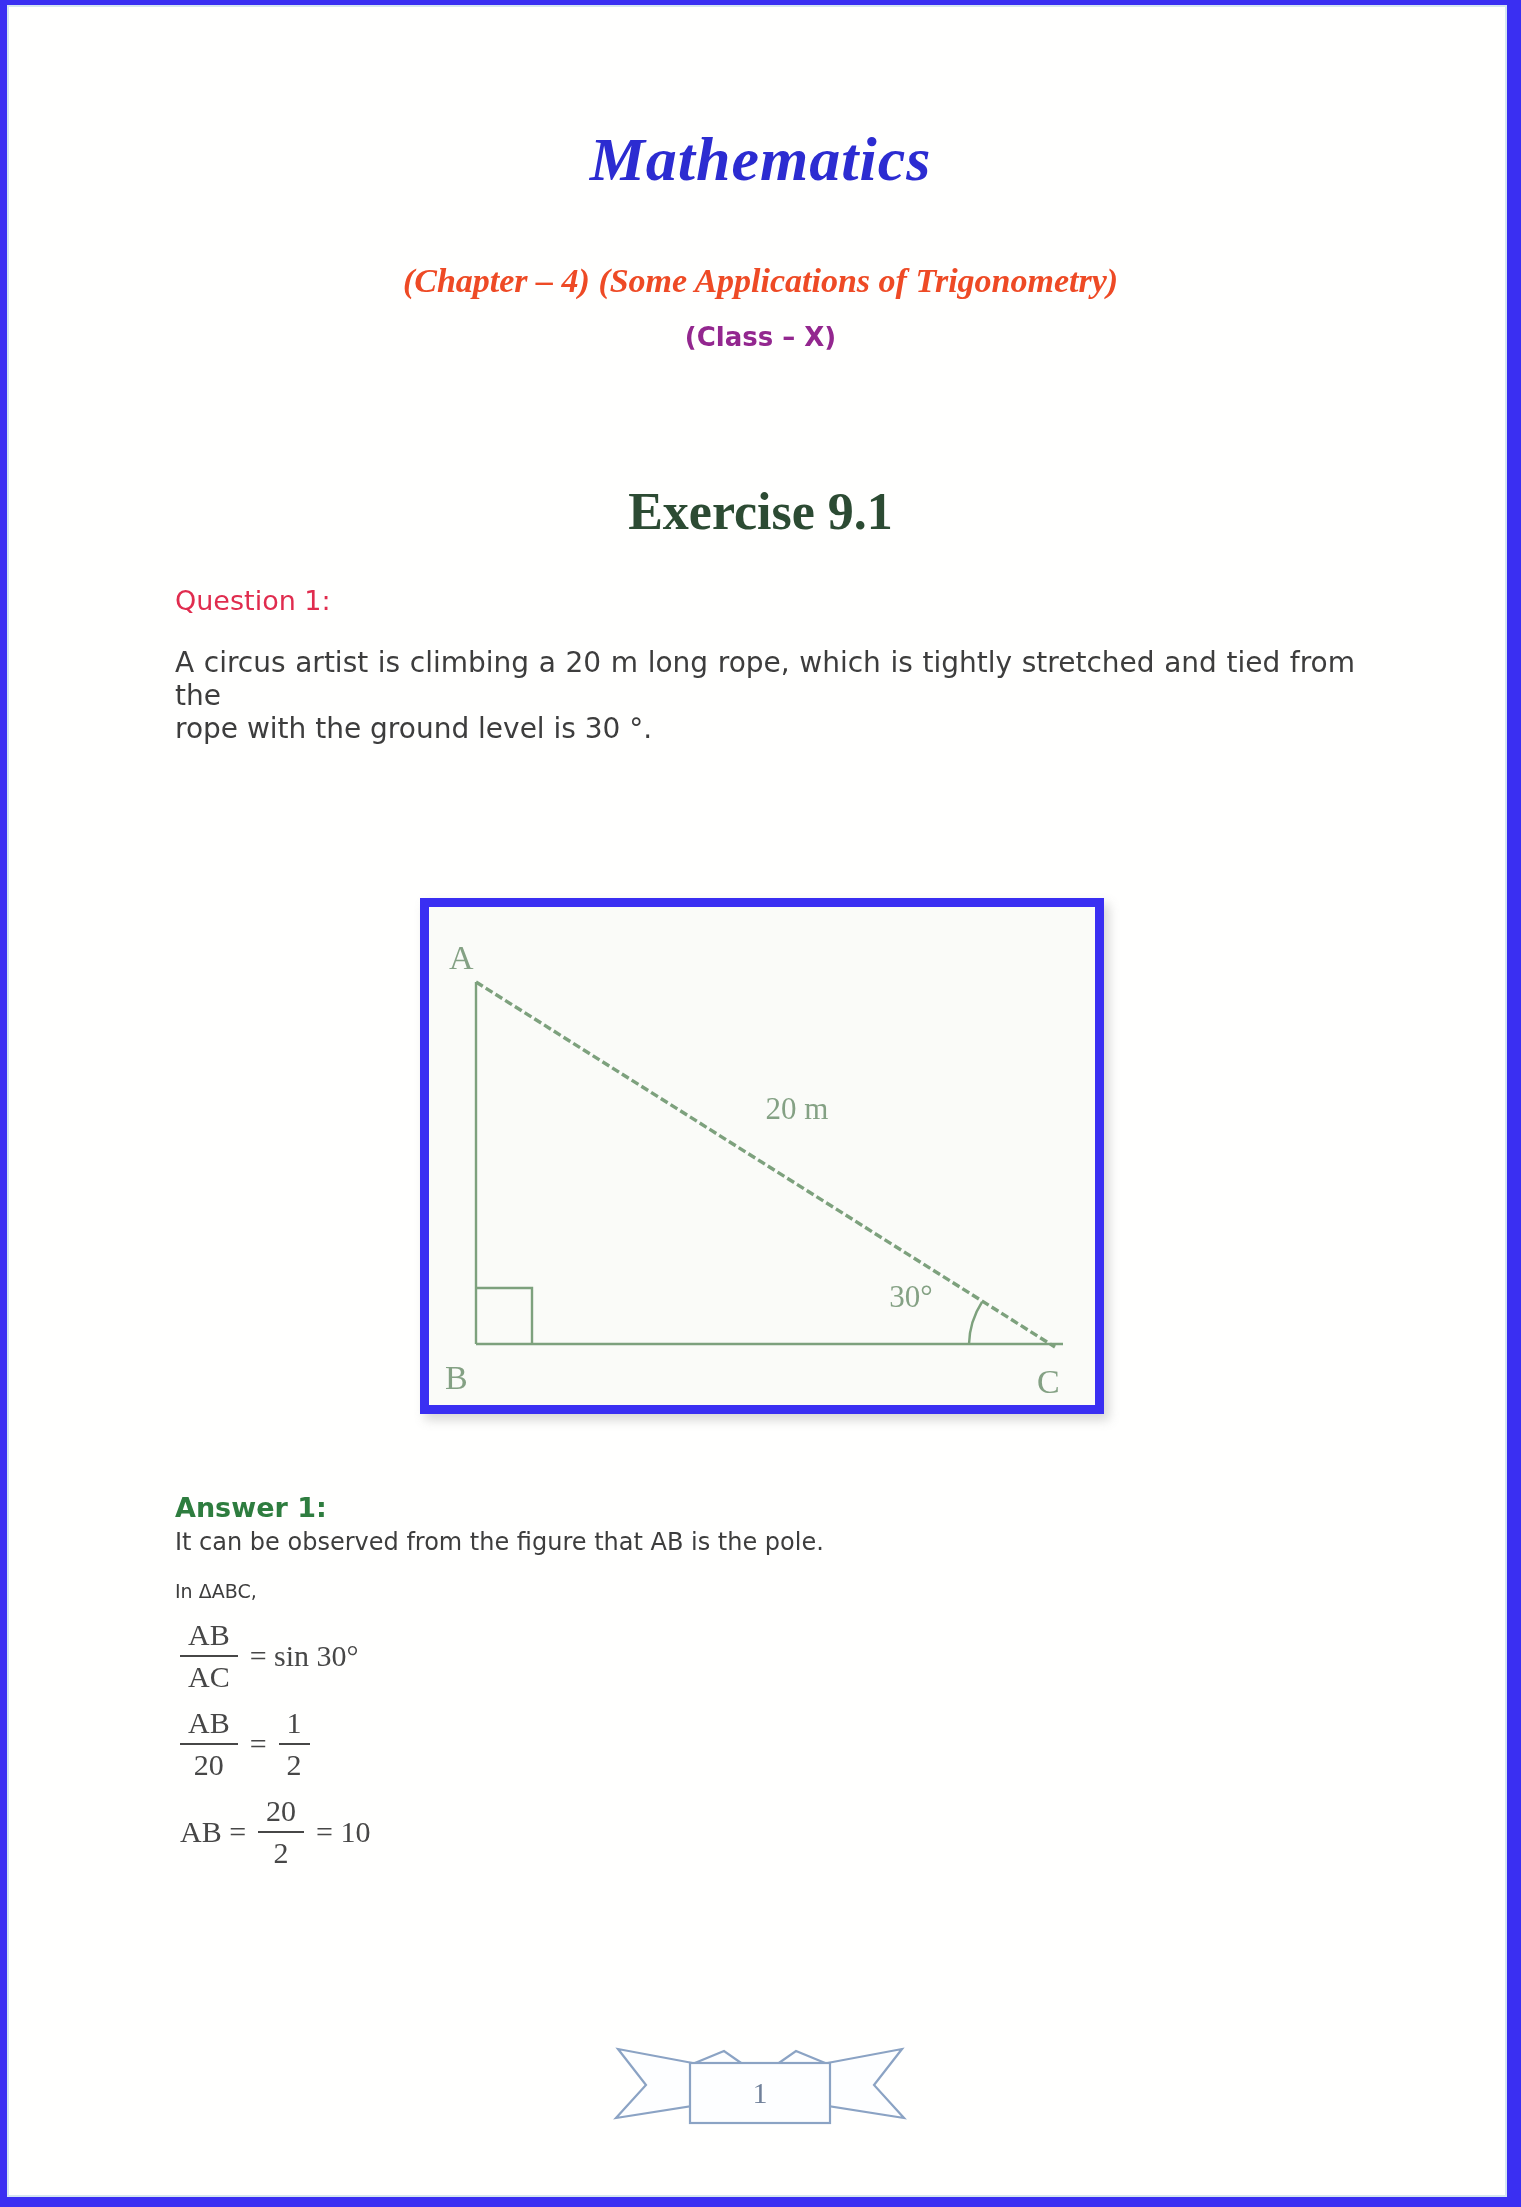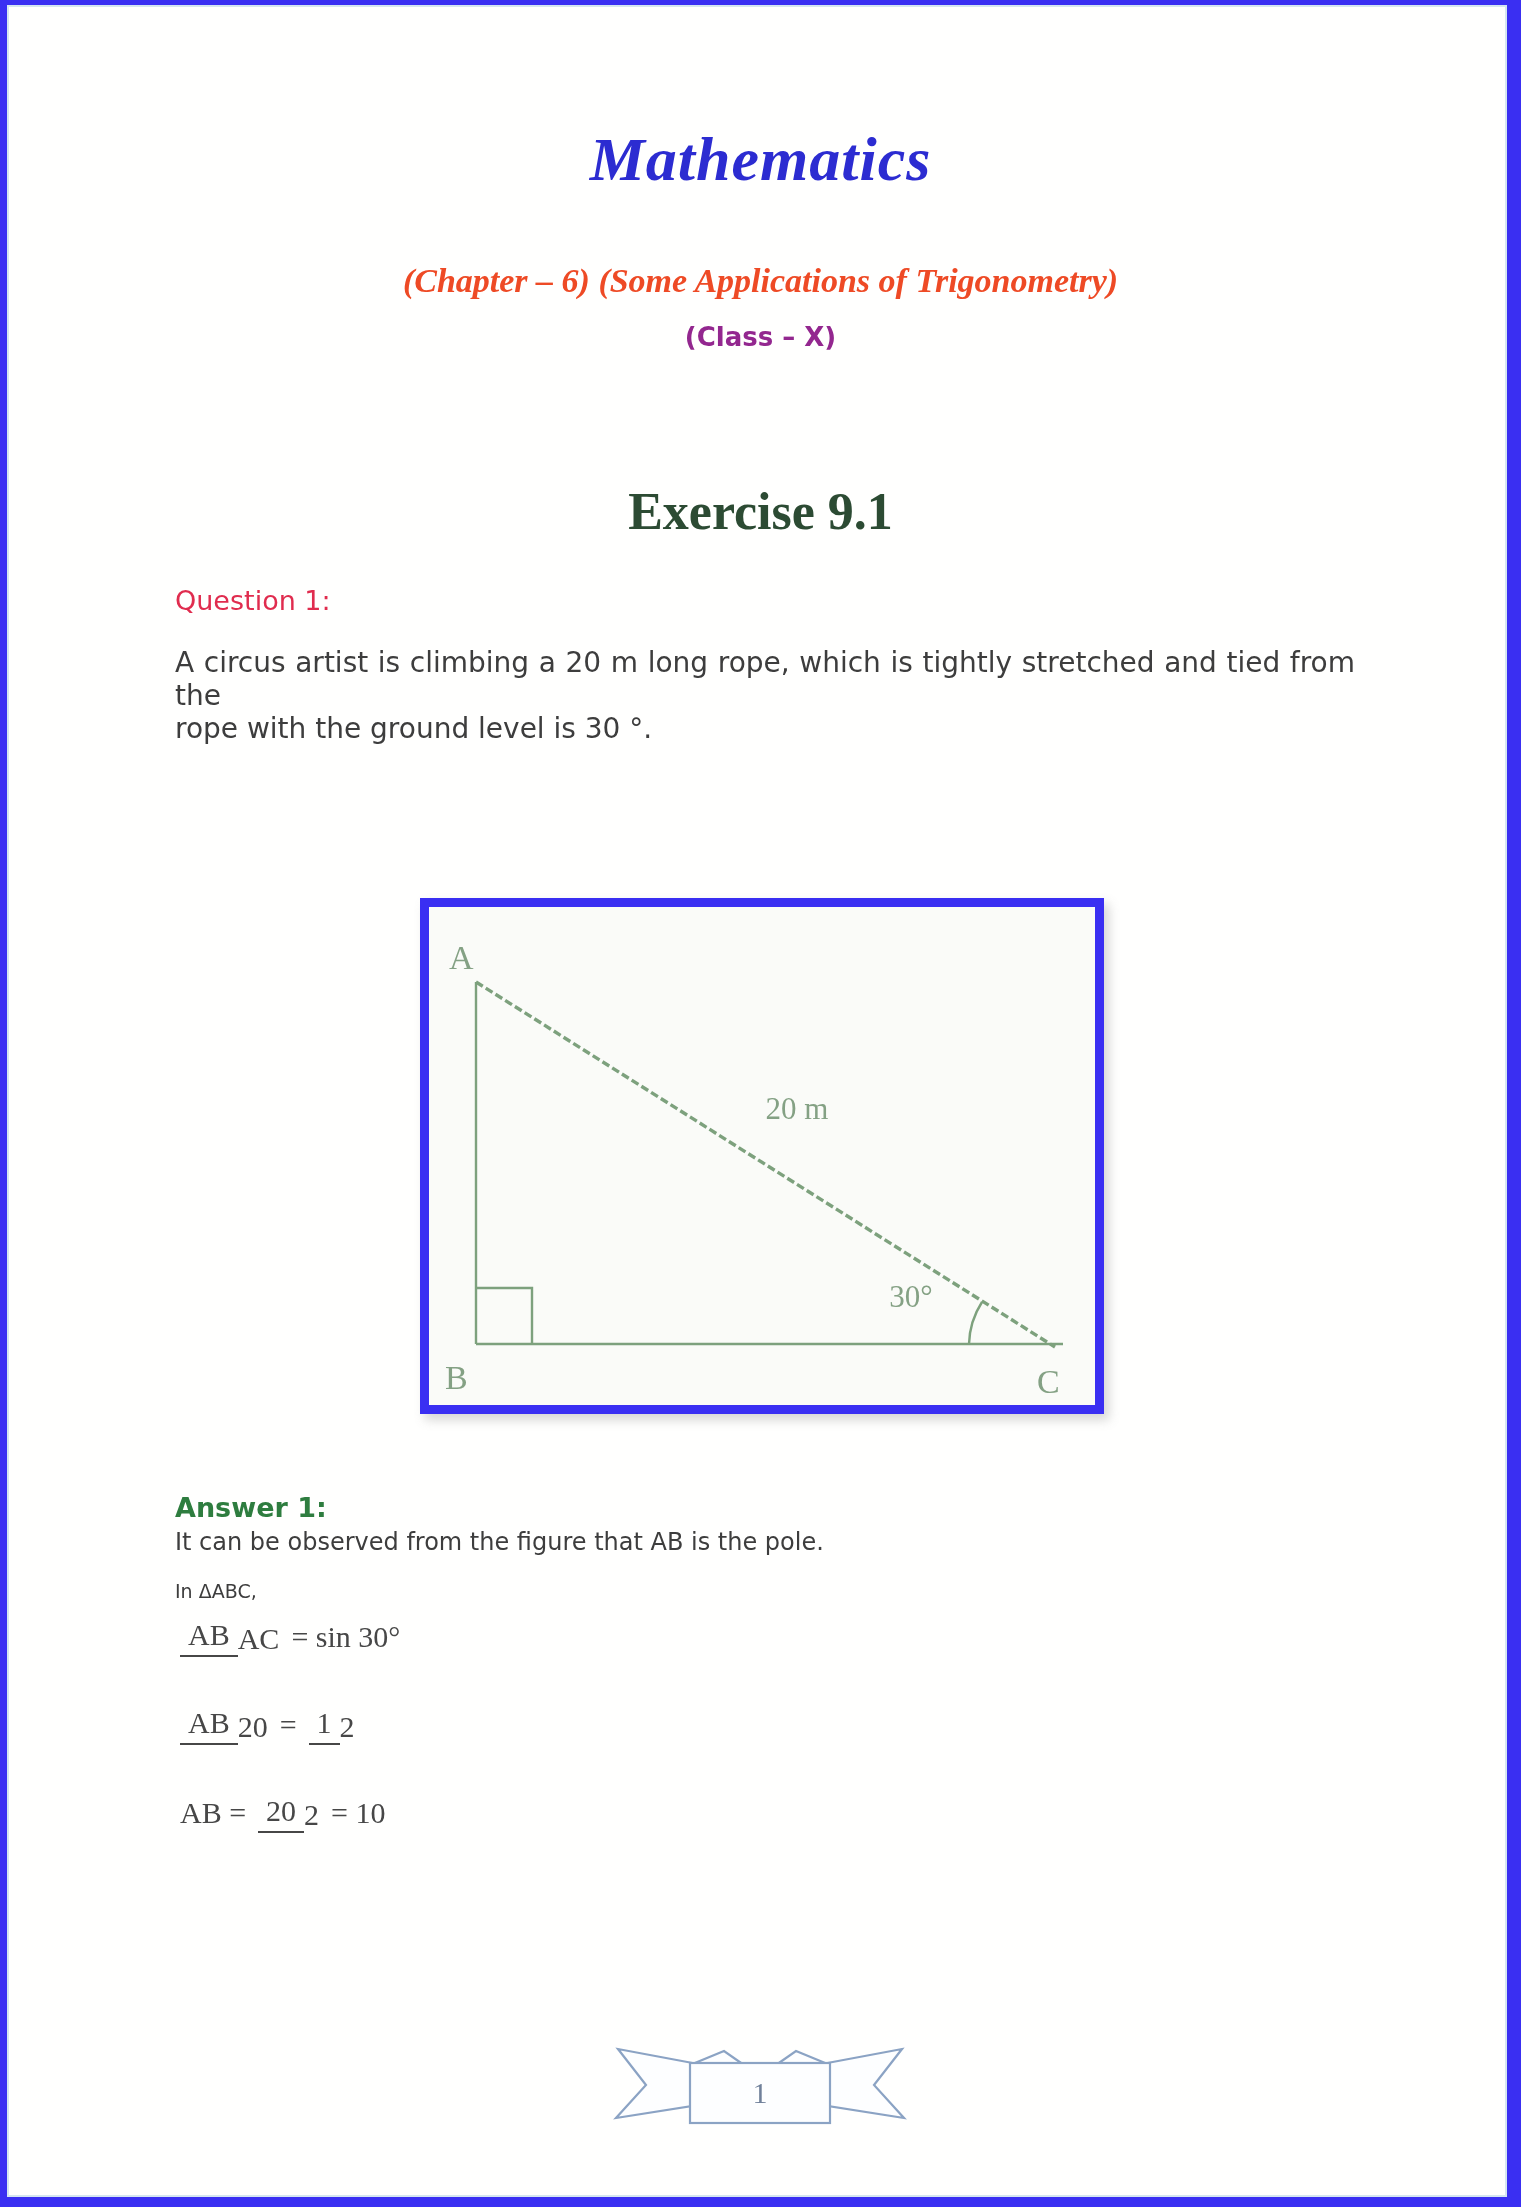--- a/index.html
+++ b/index.html
@@ -63,37 +63,37 @@
     position:absolute; left:175px; top:1492px;
     font-weight:bold; font-size:27px; color:var(--answer_green);
   }
   .a-line1{ position:absolute; left:175px; top:1528px; font-size:24px; color:var(--body_text); }
   .a-line2{ position:absolute; left:175px; top:1580px; font-size:19px; color:var(--body_text); }
   .eq{
     position:absolute; left:180px; display:flex; align-items:center; gap:12px;
     font-family:"Liberation Serif",serif; font-size:30px; color:var(--math_text);
   }
   .eq1{ top:1618px; } .eq2{ top:1706px; } .eq3{ top:1794px; }
-  .frac{ display:inline-flex; flex-direction:row; align-items:center; line-height:1.12; }
+  .frac{ display:inline-flex; flex-direction:column; align-items:center; line-height:1.12; }
   .frac .num{ padding:0 8px 3px; border-bottom:2px solid var(--math_text); }
   .frac .den{ padding-top:3px; }
   .conclusion{ position:absolute; left:175px; top:1886px; font-size:24px; color:var(--body_text); }
   .ribbon{ position:absolute; left:610px; top:2044px; width:300px; height:86px; }
   .ribbon svg{ display:block; width:100%; height:100%; }
   .ribbon-shape{ fill:#fdfeff; stroke:var(--ribbon_line); stroke-width:2.2; stroke-linejoin:miter; }
   .ribbon-num{ font-family:"Liberation Serif",serif; font-size:30px; fill:var(--ribbon_text); }
 </style>
 </head>
 <body>
 
 <div class="page">
   <div class="frame"></div>
 
   <div class="doc-title">Mathematics</div>
-  <div class="doc-subtitle">(Chapter – 6) (Some Applications of Trigonometry)</div>
+  <div class="doc-subtitle">(Chapter – 4) (Some Applications of Trigonometry)</div>
   <div class="doc-class">(Class – X)</div>
   <div class="exercise-heading">Exercise 9.1</div>
 
   <div class="q-label">Question 1:</div>
   <div class="q-text">
     <div class="q-line just">A circus artist is climbing a 20 m long rope, which is tightly stretched and tied from the</div>
     <div class="q-line">rope with the ground level is 30 °.</div>
   </div>
 
   <div class="figure-box">

